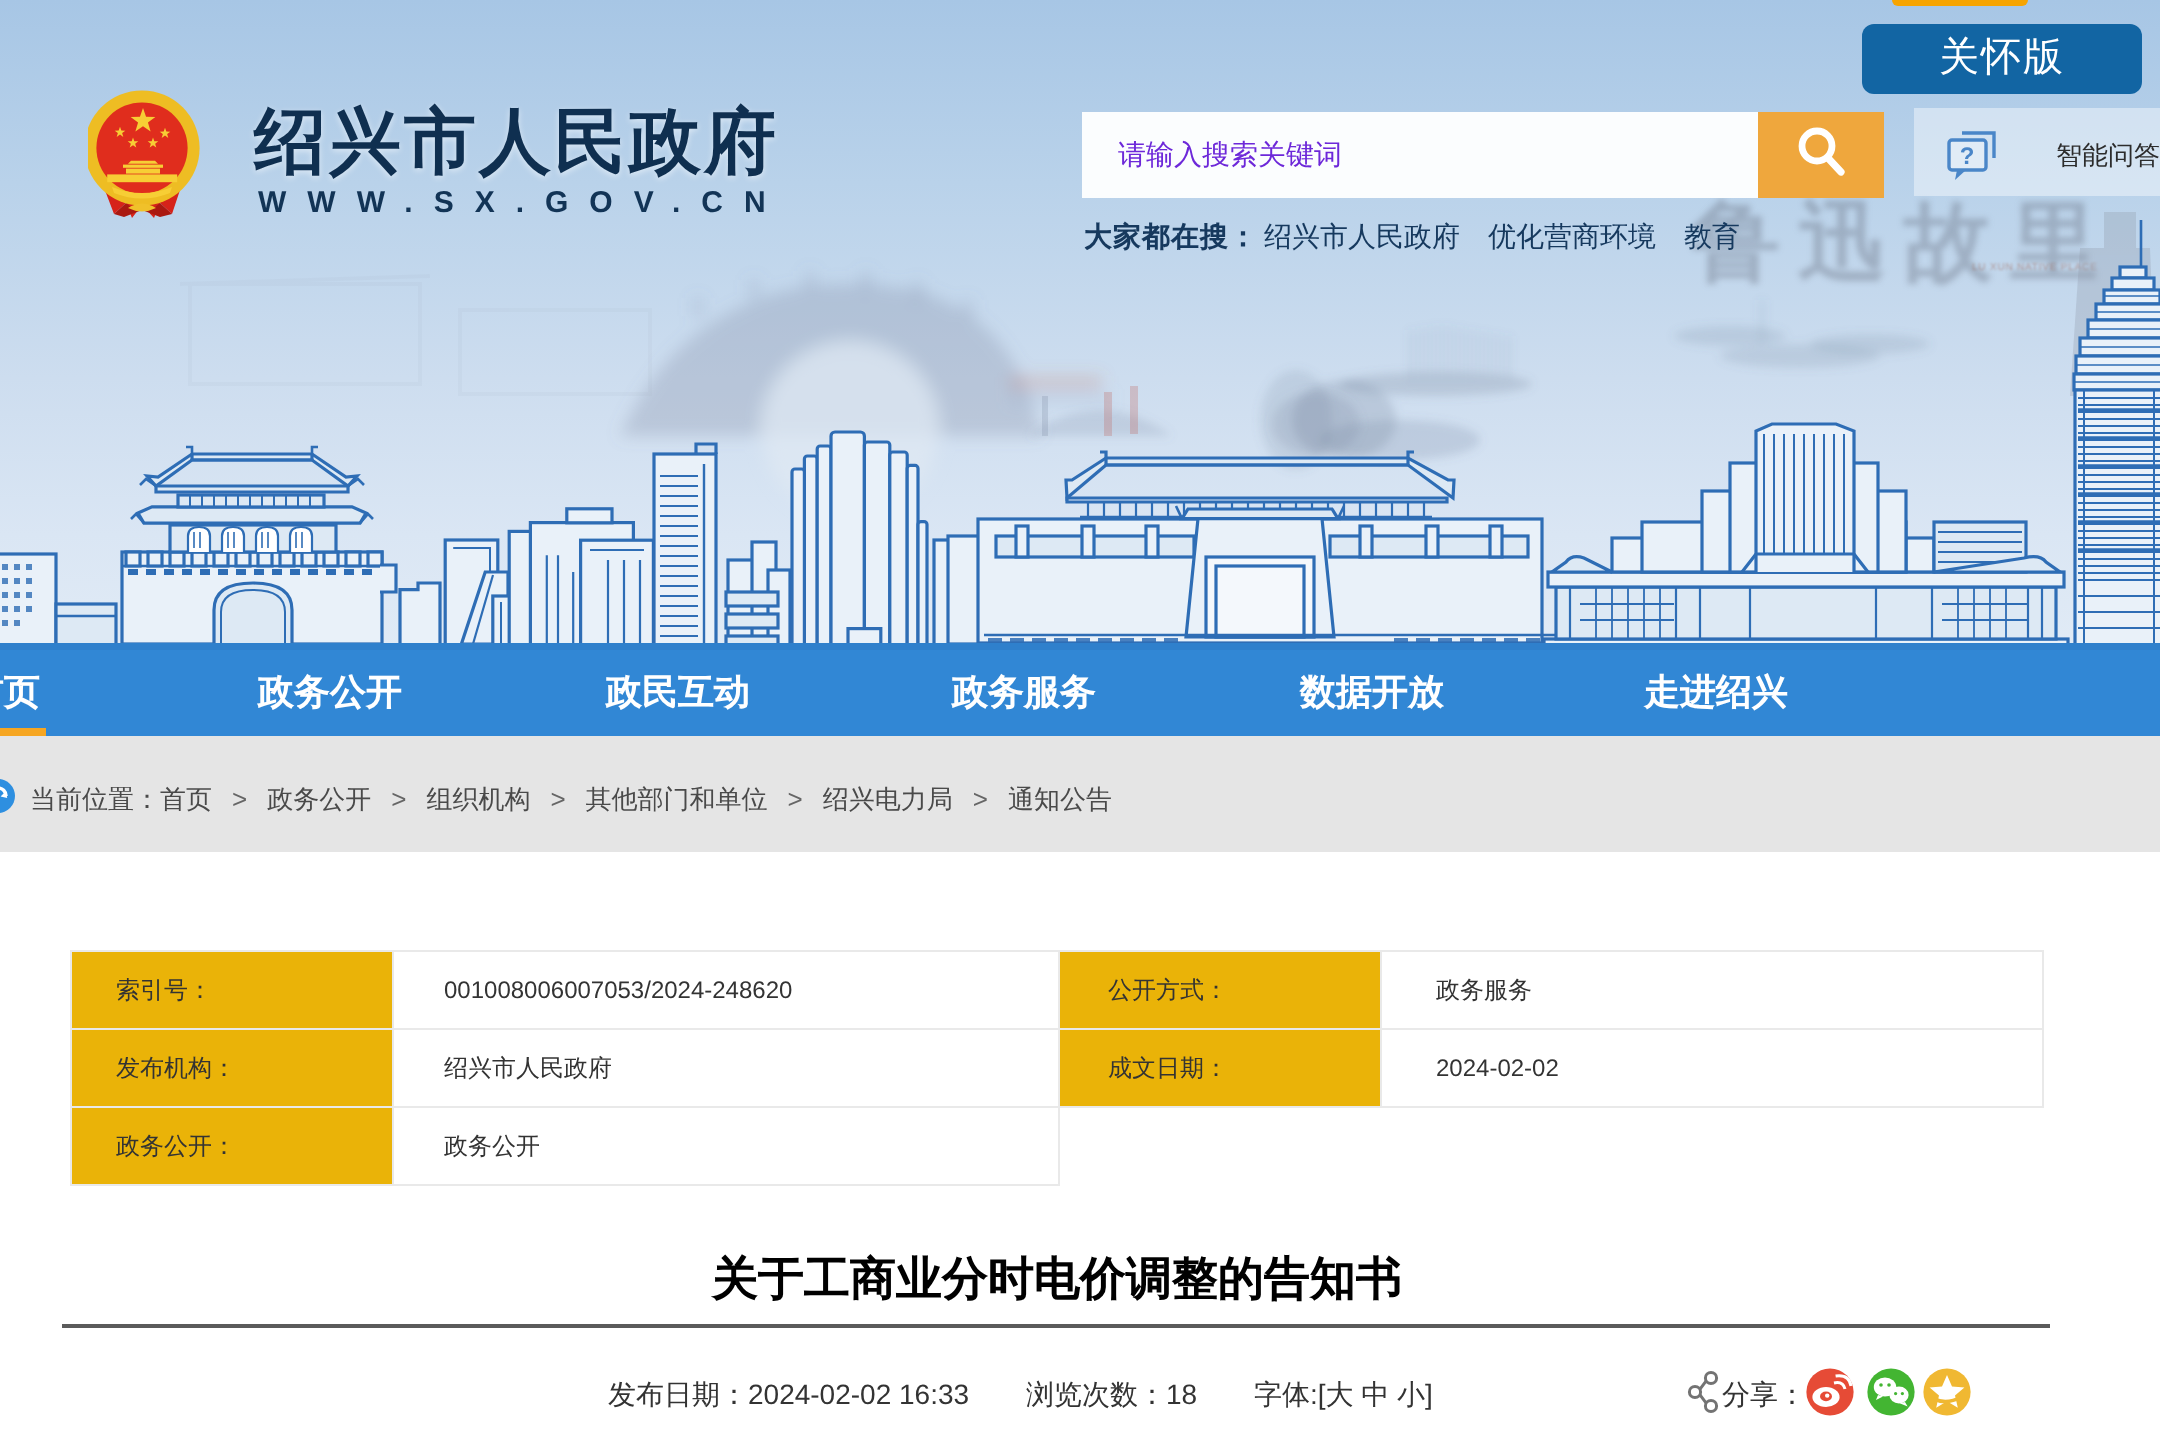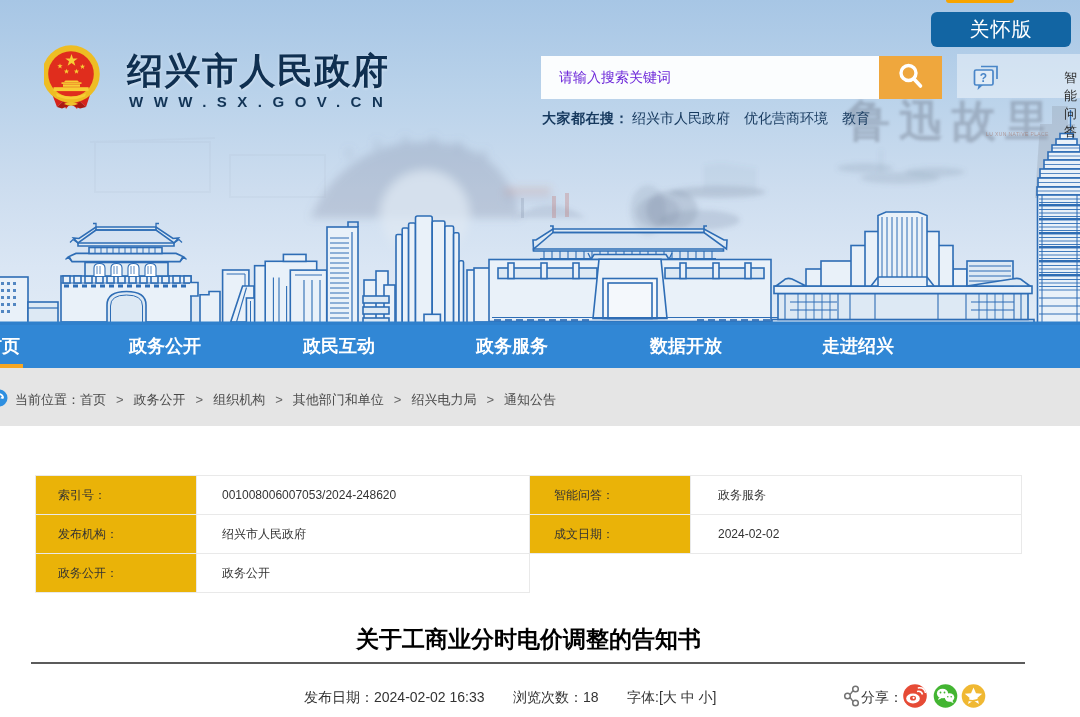--- a/index.html
+++ b/index.html
@@ -22,21 +22,21 @@
     background:#f7a400; border-radius:3px; }
   #btn-care { position:absolute; left:931px; top:12px; width:140px; height:35px;
     background:#1265a3; border-radius:6px; color:#fff; font-size:20px;
     text-align:center; line-height:35px; letter-spacing:1px; }
   #search-input { position:absolute; left:541px; top:56px; width:338px; height:43px;
     background:#fbfdfe; }
   #search-input span { position:absolute; left:18px; top:13px; font-size:14px; color:#6d28d9; }
   #search-btn { position:absolute; left:879px; top:56px; width:63px; height:43px; background:#efa73d; }
   #smart-box { position:absolute; left:957px; top:54px; width:128px; height:44px;
     background:rgba(255,255,255,0.42); }
-  #smart-text { position:absolute; left:1064px; top:69px; font-size:13px; color:#2c2c2c; }
+  #smart-text { position:absolute; left:1028px; top:69px; font-size:13px; color:#2c2c2c; }
   #hot-row { position:absolute; left:542px; top:110px; font-size:14px; color:#16395e; }
   #hot-row b { letter-spacing:0.5px; }
   #hot-row span { margin-left:14px; }
 
   
   #nav { position:absolute; left:0; top:325px; width:1080px; height:43px; background:#3187d5; }
   #nav .item { position:absolute; top:0; height:43px; line-height:43px; color:#fff;
     font-size:18px; font-weight:bold; }
   #nav-home-line { position:absolute; left:-20px; top:39px; width:43px; height:4px; background:#f6a622; }
 
@@ -369,21 +369,21 @@
   <path d="M6 9 A4 4 0 0 1 14 9" stroke="#fff" stroke-width="1.8" fill="none"></path>
   <path d="M14 6.5 L14.6 10 L11.3 9.3 Z" fill="#fff"></path>
 </svg>
     </div>
     <div id="crumb-text">当前位置：首页<span class="sep">&gt;</span>政务公开<span class="sep">&gt;</span>组织机构<span class="sep">&gt;</span>其他部门和单位<span class="sep">&gt;</span>绍兴电力局<span class="sep">&gt;</span>通知公告</div>
   </div>
 
   <div id="meta-table">
     <div class="cell lbl" style="left:0;top:0;width:162px;height:40px;padding-left:22px;">索引号：</div>
     <div class="cell" style="left:161px;top:0;width:334px;height:40px;padding-left:25px;">001008006007053/2024-248620</div>
-    <div class="cell lbl" style="left:494px;top:0;width:162px;height:40px;padding-left:24px;">智能问答：</div>
+    <div class="cell lbl" style="left:494px;top:0;width:162px;height:40px;padding-left:24px;">公开方式：</div>
     <div class="cell" style="left:655px;top:0;width:332px;height:40px;padding-left:27px;">政务服务</div>
     <div class="cell lbl" style="left:0;top:39px;width:162px;height:40px;padding-left:22px;">发布机构：</div>
     <div class="cell" style="left:161px;top:39px;width:334px;height:40px;padding-left:25px;">绍兴市人民政府</div>
     <div class="cell lbl" style="left:494px;top:39px;width:162px;height:40px;padding-left:24px;">成文日期：</div>
     <div class="cell" style="left:655px;top:39px;width:332px;height:40px;padding-left:27px;">2024-02-02</div>
     <div class="cell lbl" style="left:0;top:78px;width:162px;height:40px;padding-left:22px;">政务公开：</div>
     <div class="cell" style="left:161px;top:78px;width:334px;height:40px;padding-left:25px;">政务公开</div>
   </div>
 
   <div id="doc-title">关于工商业分时电价调整的告知书</div>

